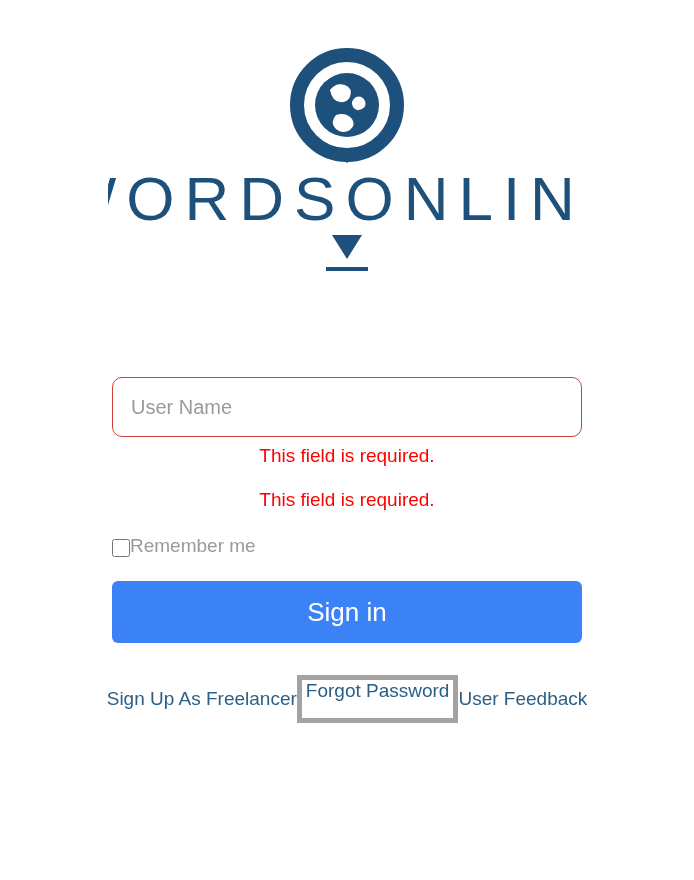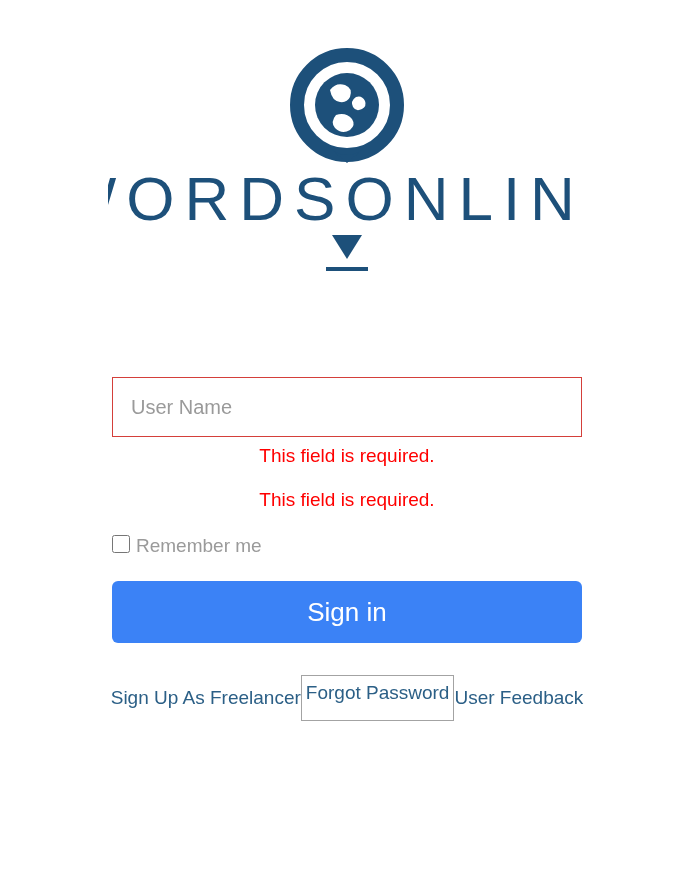--- a/index.html
+++ b/index.html
@@ -23,37 +23,37 @@
     .form-wrap {
       width: 470px;
       display: flex;
       flex-direction: column;
     }
     .field-group { margin-bottom: 14px; }
     .text-input {
       width: 100%;
       height: 60px;
       border: 1px solid #d43f3a;
-      border-radius: 0;
+      border-radius: 10px;
       padding: 0 18px;
       font-size: 20px;
       color: #555;
       outline: none;
     }
     .text-input::placeholder { color: #9a9a9a; }
     .error-msg {
       color: #ff0000;
       font-size: 19px;
       text-align: center;
       margin-top: 8px;
     }
     .remember-row {
       display: flex;
-      align-items: flex-start;
-      gap: 6px;
+      align-items: flex-end;
+      gap: 0;
       margin-top: 10px;
       margin-bottom: 24px;
     }
     .remember-row input[type="checkbox"] {
       width: 18px;
       height: 18px;
       border-radius: 4px;
       cursor: pointer;
     }
     .remember-label {
@@ -77,22 +77,22 @@
       margin-top: 32px;
       width: 540px;
     }
     .links-row a {
       color: #2b5f86;
       text-decoration: none;
       font-size: 19px;
       cursor: pointer;
     }
     .highlight-box {
-      border: 1px solid #a3a3a3;
-      padding: 6px 4px 16px 4px;
+      border: 5px solid #a3a3a3;
+      padding: 0 4px 16px 4px;
       text-align: right;
     }
   </style>
 </head>
 <body>
 
 <div class="logo-wrap">
   <svg class="logo-svg" viewBox="0 0 478 232">
 
     <circle cx="239" cy="60" r="50" fill="none" stroke="#1d507a" stroke-width="14"></circle>

